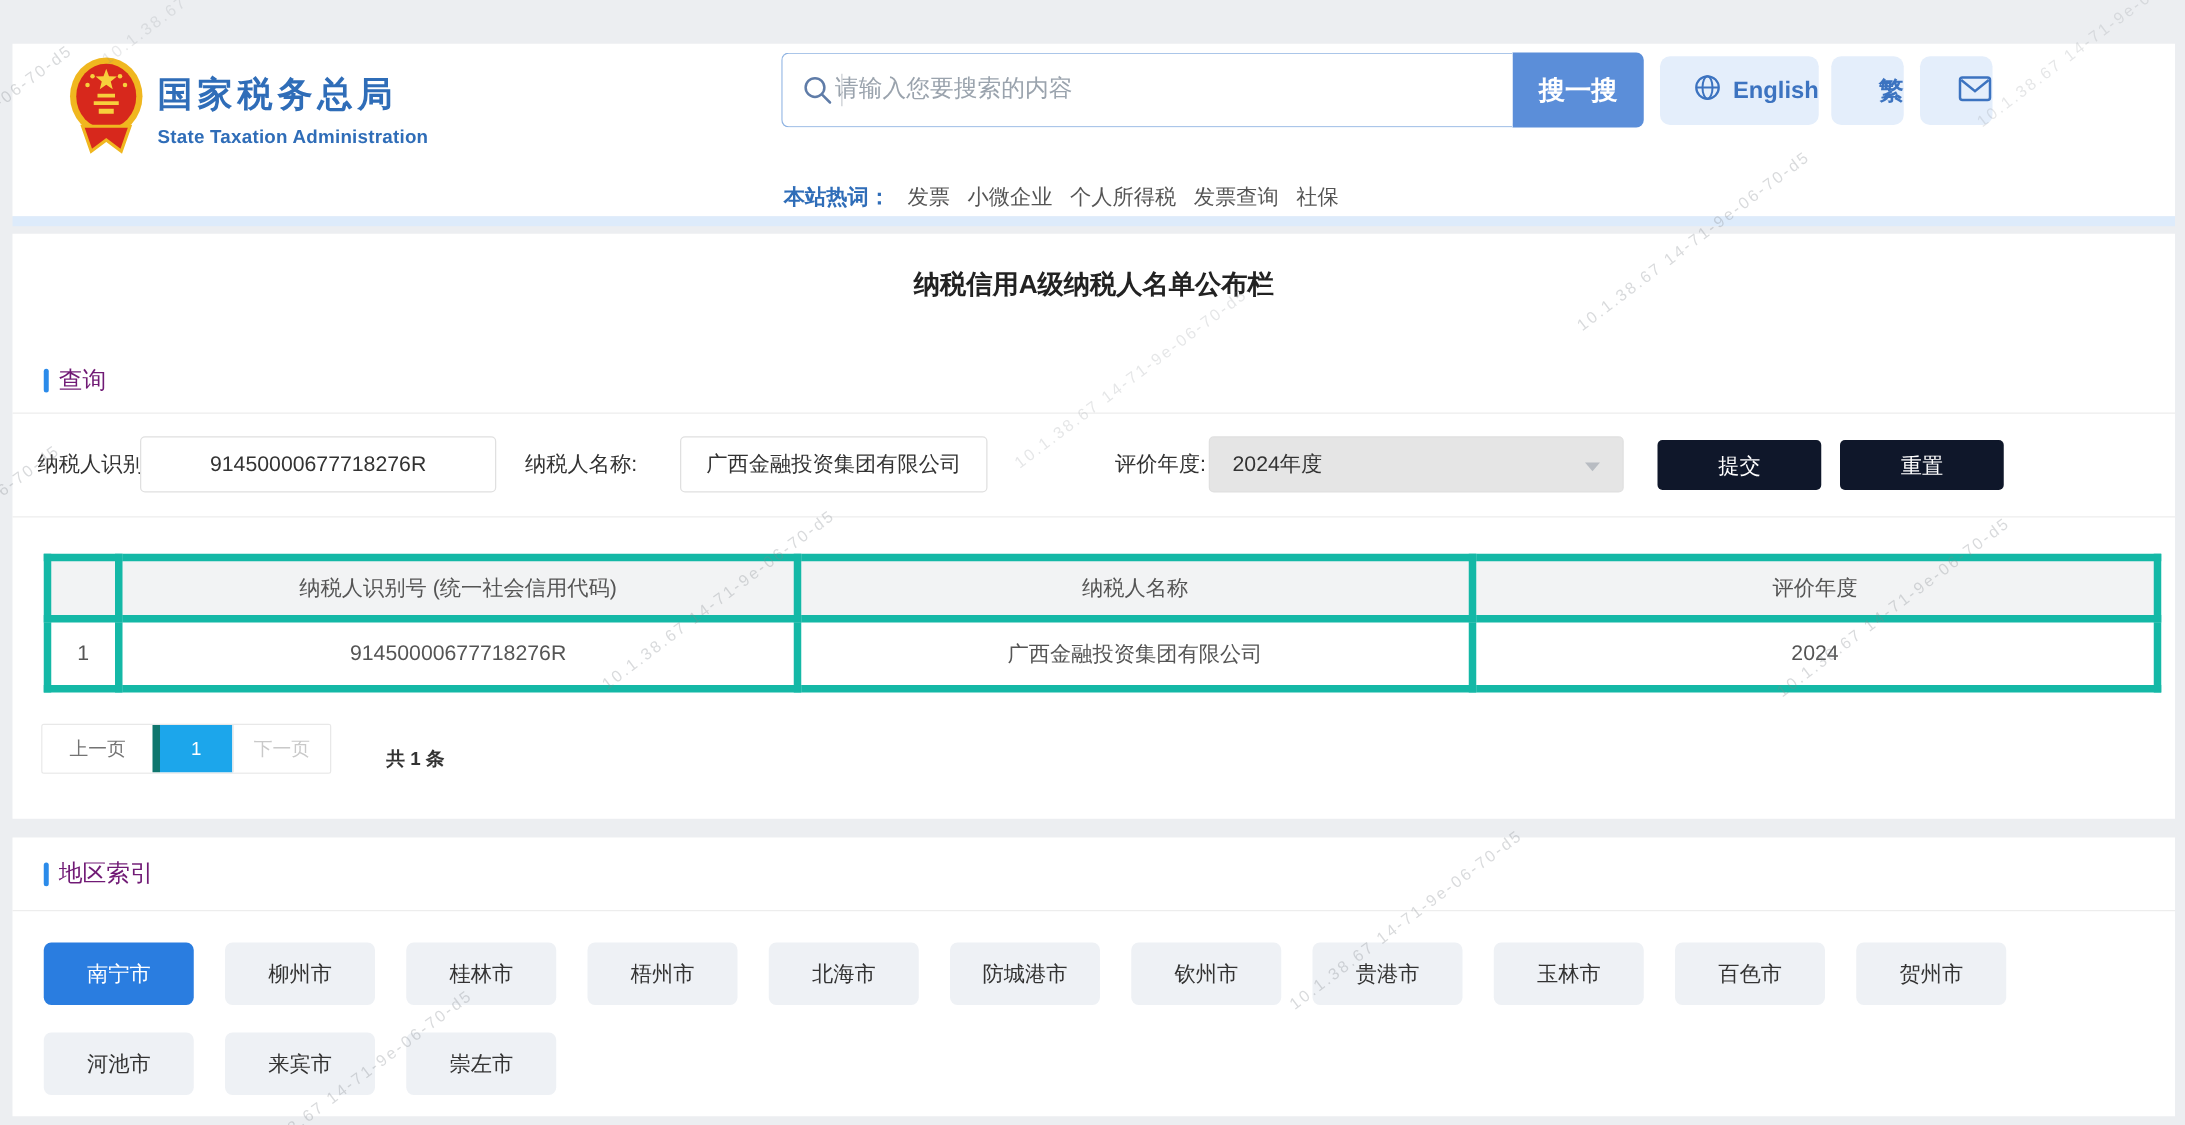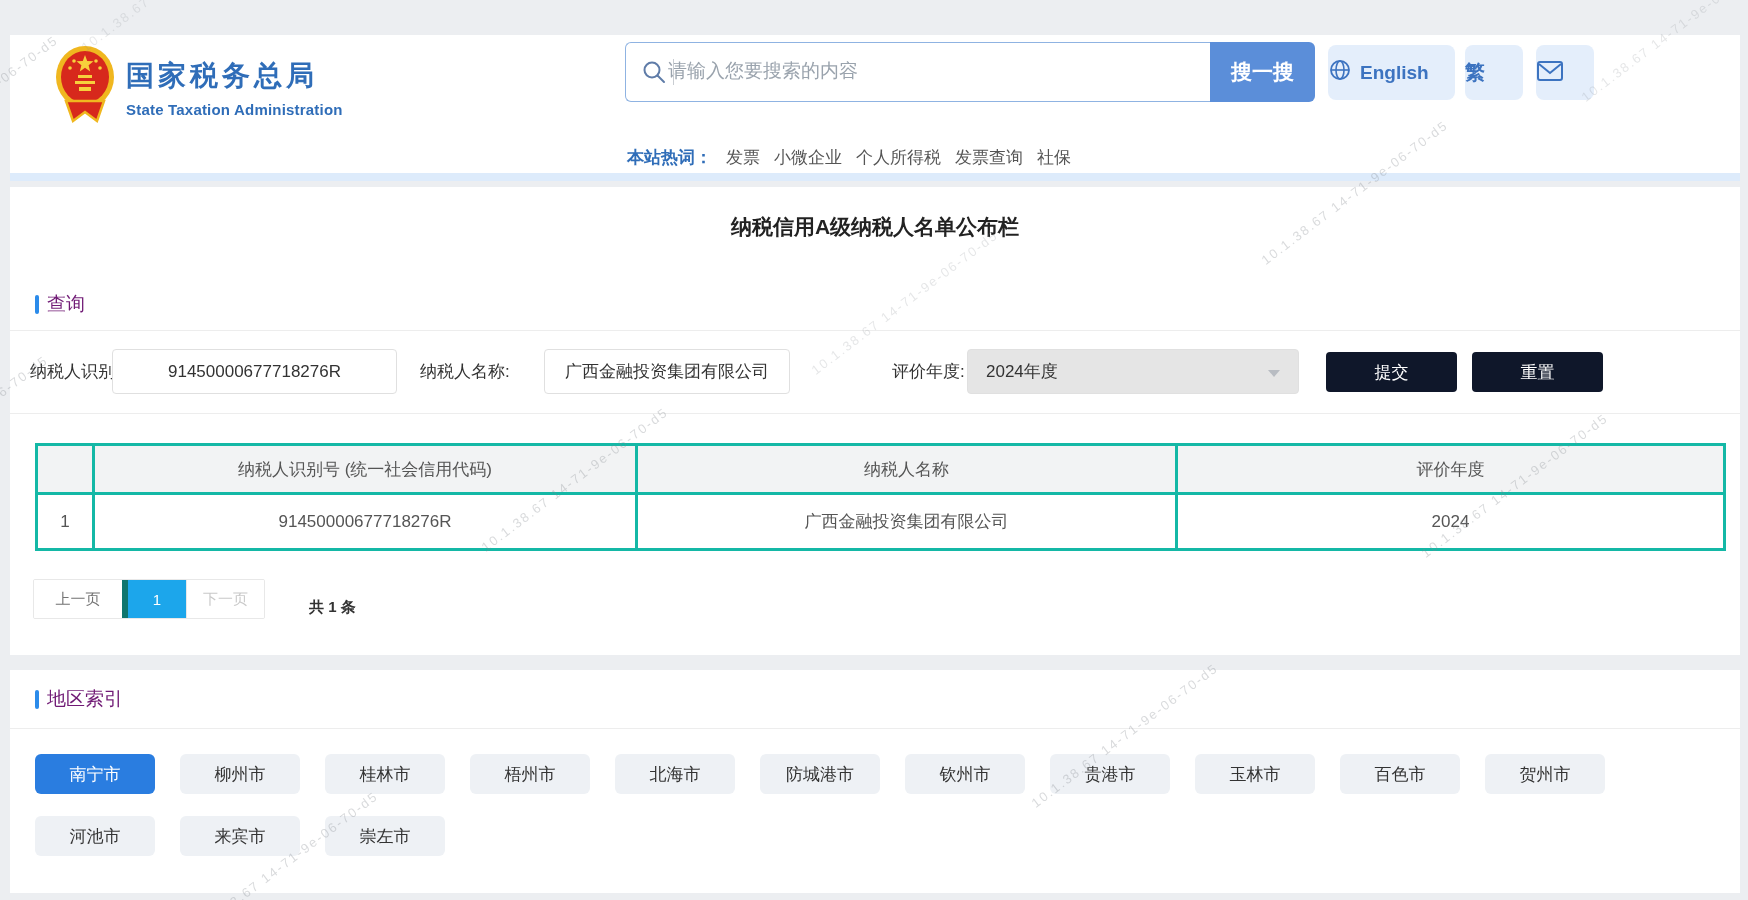--- a/index.html
+++ b/index.html
@@ -34,21 +34,21 @@
   .search-btn {
     width: 105px; height: 60px; border: none;
     background: #5b8ed9; color: #fff;
     font-size: 21px; font-weight: bold;
     border-radius: 0 6px 6px 0; cursor: pointer; font-family: inherit;
   }
   .lang-btn {
     position: absolute; top: 10px; height: 55px;
     background: #e4eefb; border: none; border-radius: 8px;
     color: #3c73c0; font-weight: bold; cursor: pointer;
-    display: flex; align-items: center; justify-content: flex-start; gap: 8px;
+    display: flex; align-items: center; justify-content: flex-end; gap: 8px;
     font-family: inherit;
   }
   #btn-english { left: 1318px; width: 127px; font-size: 19px; }
   #btn-trad { left: 1455px; width: 58px; font-size: 20px; }
   #btn-mail { left: 1526px; width: 58px; }
 
   .hotwords { position: absolute; left: 617px; top: 111px; display: flex; gap: 14px; font-size: 17px; }
   .hotwords .hw-label { color: #2f6db8; font-weight: bold; text-align: center; }
   .hotwords a { color: #555; text-decoration: none; cursor: pointer; }
 
@@ -86,39 +86,39 @@
     border-top: 7px solid #b8bcc2;
   }
   .act-btn {
     position: absolute; top: 4px; width: 131px; height: 40px;
     background: #0f172a; color: #fff; border: none; border-radius: 4px;
     font-size: 17px; cursor: pointer; font-family: inherit;
   }
   #btn-submit { left: 1316px; } #btn-reset { left: 1462px; }
 
   #result-table { position: absolute; left: 25px; top: 256px; width: 1688px; border-collapse: collapse; table-layout: fixed; }
-  #result-table th, #result-table td { border: 3px solid #14b8a6; text-align: center; font-size: 17px; color: #555; }
+  #result-table th, #result-table td { border: 6px solid #14b8a6; text-align: center; font-size: 17px; color: #555; }
   #result-table th { height: 49px; background: #f2f3f4; font-weight: normal; }
   #result-table td { height: 56px; background: #fff; }
 
   #pager { position: absolute; left: 23px; top: 392px; display: flex; align-items: center; }
   .pg-group { display: flex; height: 40px; border: 1px solid #e8e8e8; border-radius: 2px; overflow: hidden; }
   .pg-btn { display: flex; align-items: center; justify-content: center; font-size: 15px; background: #fff; cursor: pointer; }
   .pg-prev { width: 94px; color: #737373; border-right: 6px solid #0f766e; }
   .pg-cur  { width: 58px; color: #fff; background: #1ca6eb; }
   .pg-next { width: 78px; color: #c9c9c9; border-left: 1px solid #e8e8e8; }
   .pg-total { margin-left: 44px; font-size: 15px; color: #333; font-weight: bold; margin-top: 16px; }
 
   
   #region-card { top: 670px; height: 223px; }
   #region-head { top: 16px; }
   #div3 { top: 58px; }
   #city-list { position: absolute; left: 25px; top: 84px; width: 1650px; display: flex; flex-wrap: wrap; gap: 22px 25px; }
   .city-btn {
-    width: 120px; height: 40px; border: none; border-radius: 6px;
+    width: 120px; height: 50px; border: none; border-radius: 6px;
     background: #eef1f5; color: #333; font-size: 17px; cursor: pointer; font-family: inherit;
   }
   .city-btn.active { background: #2a7de0; color: #fff; }
 
   
   .wm {
     position: absolute; color: #82878d; opacity: 0.30;
     font-size: 13px; letter-spacing: 2px; white-space: nowrap;
     transform: rotate(-37deg); pointer-events: none; z-index: 60;
   }

